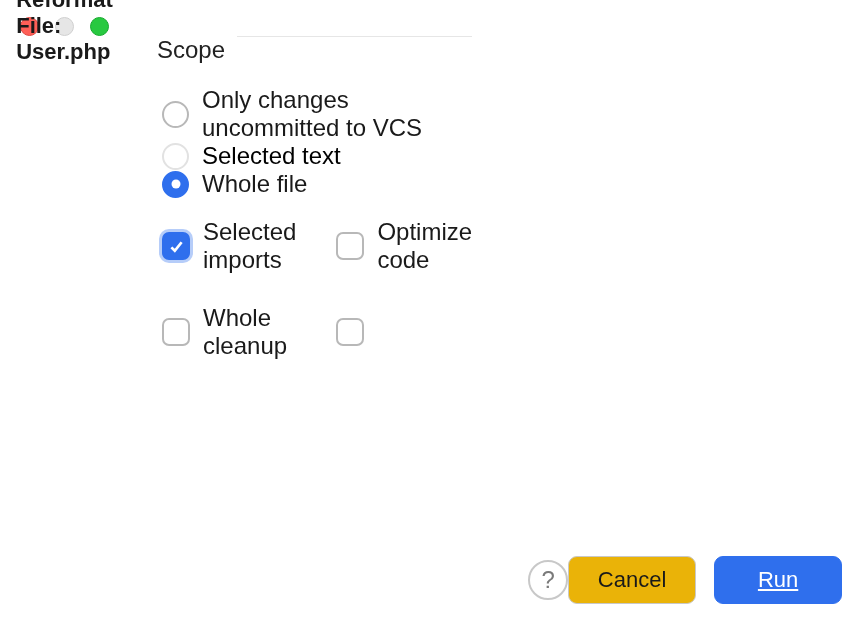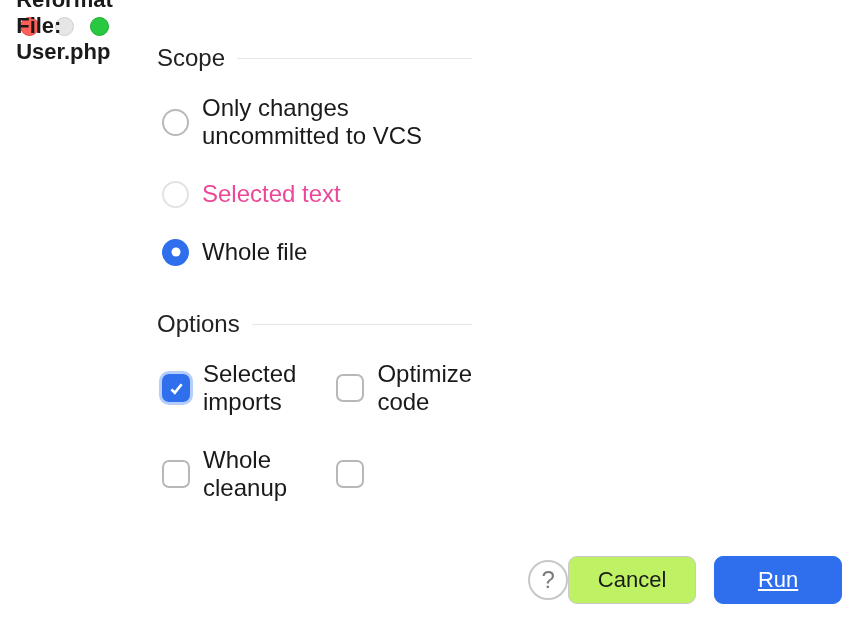--- a/index.html
+++ b/index.html
@@ -46,39 +46,38 @@
       color: #1a1a1a;
     }
     .content {
       flex: 1;
       padding: 20px 28px 0 28px;
       display: flex;
       flex-direction: column;
     }
     .section-header {
       display: flex;
-      align-items: center;
+      align-items: flex-start;
       gap: 12px;
-      margin-top: 24px;
+      margin-top: 16px;
       margin-bottom: 22px;
     }
     .section-title {
       font-size: 24px;
       font-weight: 400;
       color: #222;
     }
     .section-line {
       flex: 1;
       height: 1px;
       background: #e6e6e6;
     }
     .radio-group {
       display: flex;
       flex-direction: column;
-      gap: 30px;
       padding-left: 5px;
       margin-bottom: 20px;
     }
     .radio-row, .check-row {
       display: flex;
       align-items: center;
       gap: 13px;
       cursor: pointer;
     }
     .radio-row.disabled {
@@ -109,21 +108,21 @@
       border-radius: 50%;
       top: 50%;
       left: 50%;
       transform: translate(-50%, -50%);
     }
     .radio-label, .check-label {
       font-size: 24px;
       color: #1a1a1a;
     }
     .radio-label.disabled {
-      color: #ec4899;
+      color: #000000;
     }
     .options-grid {
       display: grid;
       grid-template-columns: 1fr 1fr;
       column-gap: 40px;
       row-gap: 30px;
       padding-left: 5px;
     }
     .checkbox {
       width: 28px;
@@ -181,21 +180,21 @@
       height: 48px;
       border-radius: 9px;
       font-size: 22px;
       display: flex;
       align-items: center;
       justify-content: center;
       cursor: pointer;
       padding: 0 26px;
     }
     .btn-secondary {
-      background: #bef264;
+      background: #eab308;
       border: 1.5px solid #c8c8c8;
       color: #1a1a1a;
     }
     .btn-primary {
       background: #2f6fed;
       border: 1.5px solid #2f6fed;
       color: #fff;
       text-decoration: underline;
     }
   </style>
@@ -227,24 +226,20 @@
       <div class="radio-row disabled">
         <div class="radio disabled"></div>
         <div class="radio-label disabled">Selected text</div>
       </div>
       <div class="radio-row">
         <div class="radio selected"></div>
         <div class="radio-label">Whole file</div>
       </div>
     </div>
 
-    <div class="section-header">
-      <div class="section-title">Options</div>
-      <div class="section-line"></div>
-    </div>
 
     <div class="options-grid">
       <div class="check-row">
         <div class="checkbox checked">
           <svg viewBox="0 0 20 20">
               <polyline points="4 11 8 15 16 5"></polyline>
             </svg>
         </div>
         <div class="check-label">Selected imports</div>
       </div>

